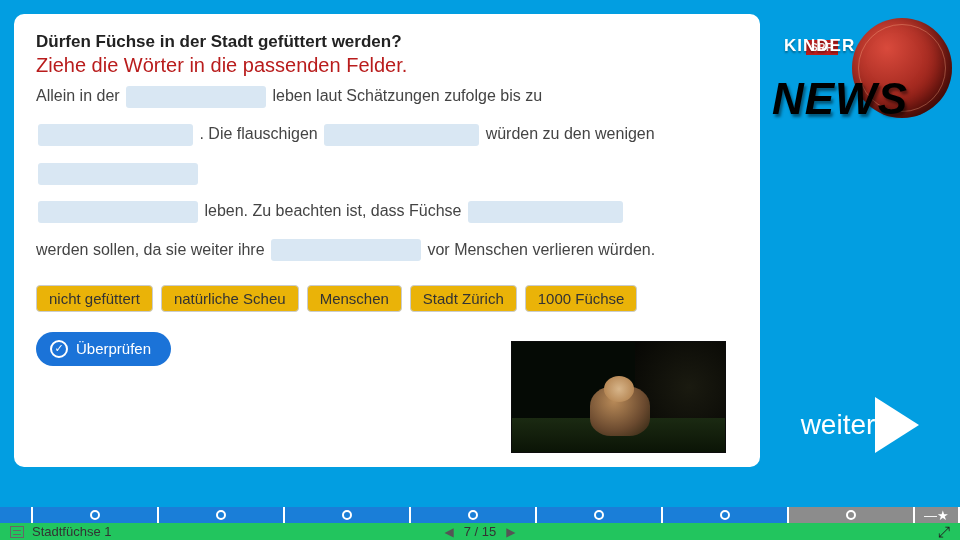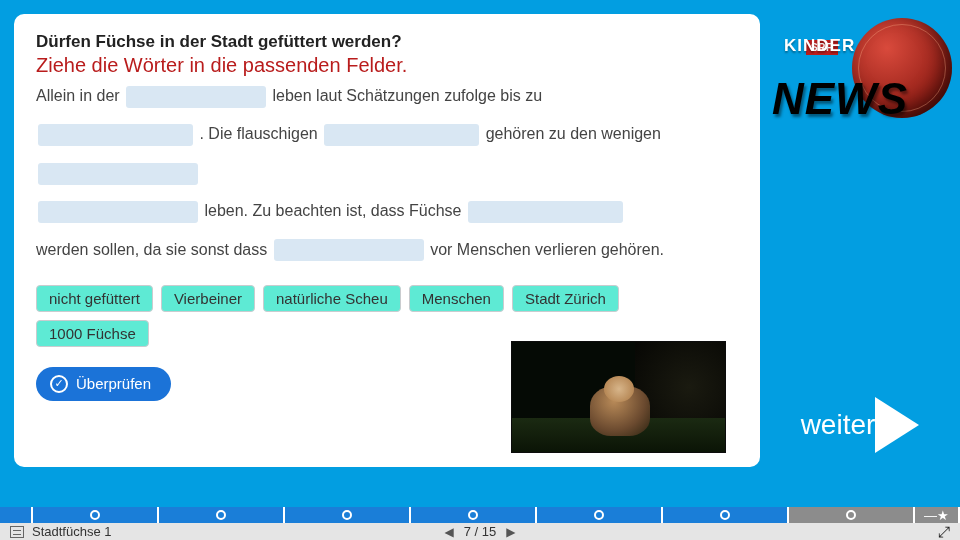--- a/index.html
+++ b/index.html
@@ -63,21 +63,21 @@
   .b5 { width: 160px; }
   .b6 { width: 155px; }
   .b7 { width: 150px; }
   .tokens {
     margin-top: 16px;
     display: flex;
     flex-wrap: wrap;
     gap: 8px;
   }
   .token {
-    background: #5eead4;
+    background: #eab308;
     border: 1px solid #c9cccf;
     color: #333;
     font-size: 15px;
     padding: 4px 12px;
     border-radius: 4px;
     cursor: grab;
     text-align: center;
   }
   .check-btn {
     margin-top: 20px;
@@ -201,21 +201,21 @@
   }
   .seg:first-child{flex:0.25;background:#1a7ed8;}
   .seg .dot{
     width:10px;height:10px;border:2px solid #fff;border-radius:50%;
   }
   .seg.inactive{background:#8c8c8c;}
   .seg.star{flex:0.35;background:#8c8c8c;color:#fff;font-size:13px;}
 
   .footer {
     height: 17px;
-    background:#e5e5e5;
+    background:#22c55e;
     display:flex;align-items:center;
     font-size:13px;color:#333;
     padding:0 10px;
     position:relative;
   }
   .footer .title-area{display:flex;align-items:center;gap:8px;}
   .footer .pager{
     position:absolute;left:50%;transform:translateX(-50%);
     display:flex;align-items:center;gap:10px;
   }
@@ -239,34 +239,33 @@
       <div class="question">Dürfen Füchse in der Stadt gefüttert werden?</div>
       <div class="instruction">Ziehe die Wörter in die passenden Felder.</div>
 
       <div class="cloze">
         <span>Allein in der </span>
         <span class="blank b1"></span>
         <span> leben laut Schätzungen zufolge bis zu </span><br>
         <span class="blank b2"></span>
         <span>. Die flauschigen </span>
         <span class="blank b3"></span>
-        <span> gehören zu den wenigen </span><br>
+        <span> würden zu den wenigen </span><br>
         <span class="blank b4"></span>
         <br>
         <span class="blank b5"></span>
         <span> leben. Zu beachten ist, dass Füchse </span>
         <span class="blank b6"></span><br>
-        <span> werden sollen, da sie sonst dass </span>
+        <span> werden sollen, da sie weiter ihre </span>
         <span class="blank b7"></span>
-        <span> vor Menschen verlieren gehören.</span>
+        <span> vor Menschen verlieren würden.</span>
       </div>
 
       <div class="tokens">
         <span class="token">nicht gefüttert</span>
-        <span class="token">Vierbeiner</span>
         <span class="token">natürliche Scheu</span>
         <span class="token">Menschen</span>
         <span class="token">Stadt Zürich</span>
         <span class="token">1000 Füchse</span>
       </div>
 
       <button class="check-btn">
         <span class="chk">✓</span>
         <span>Überprüfen</span>
       </button>

